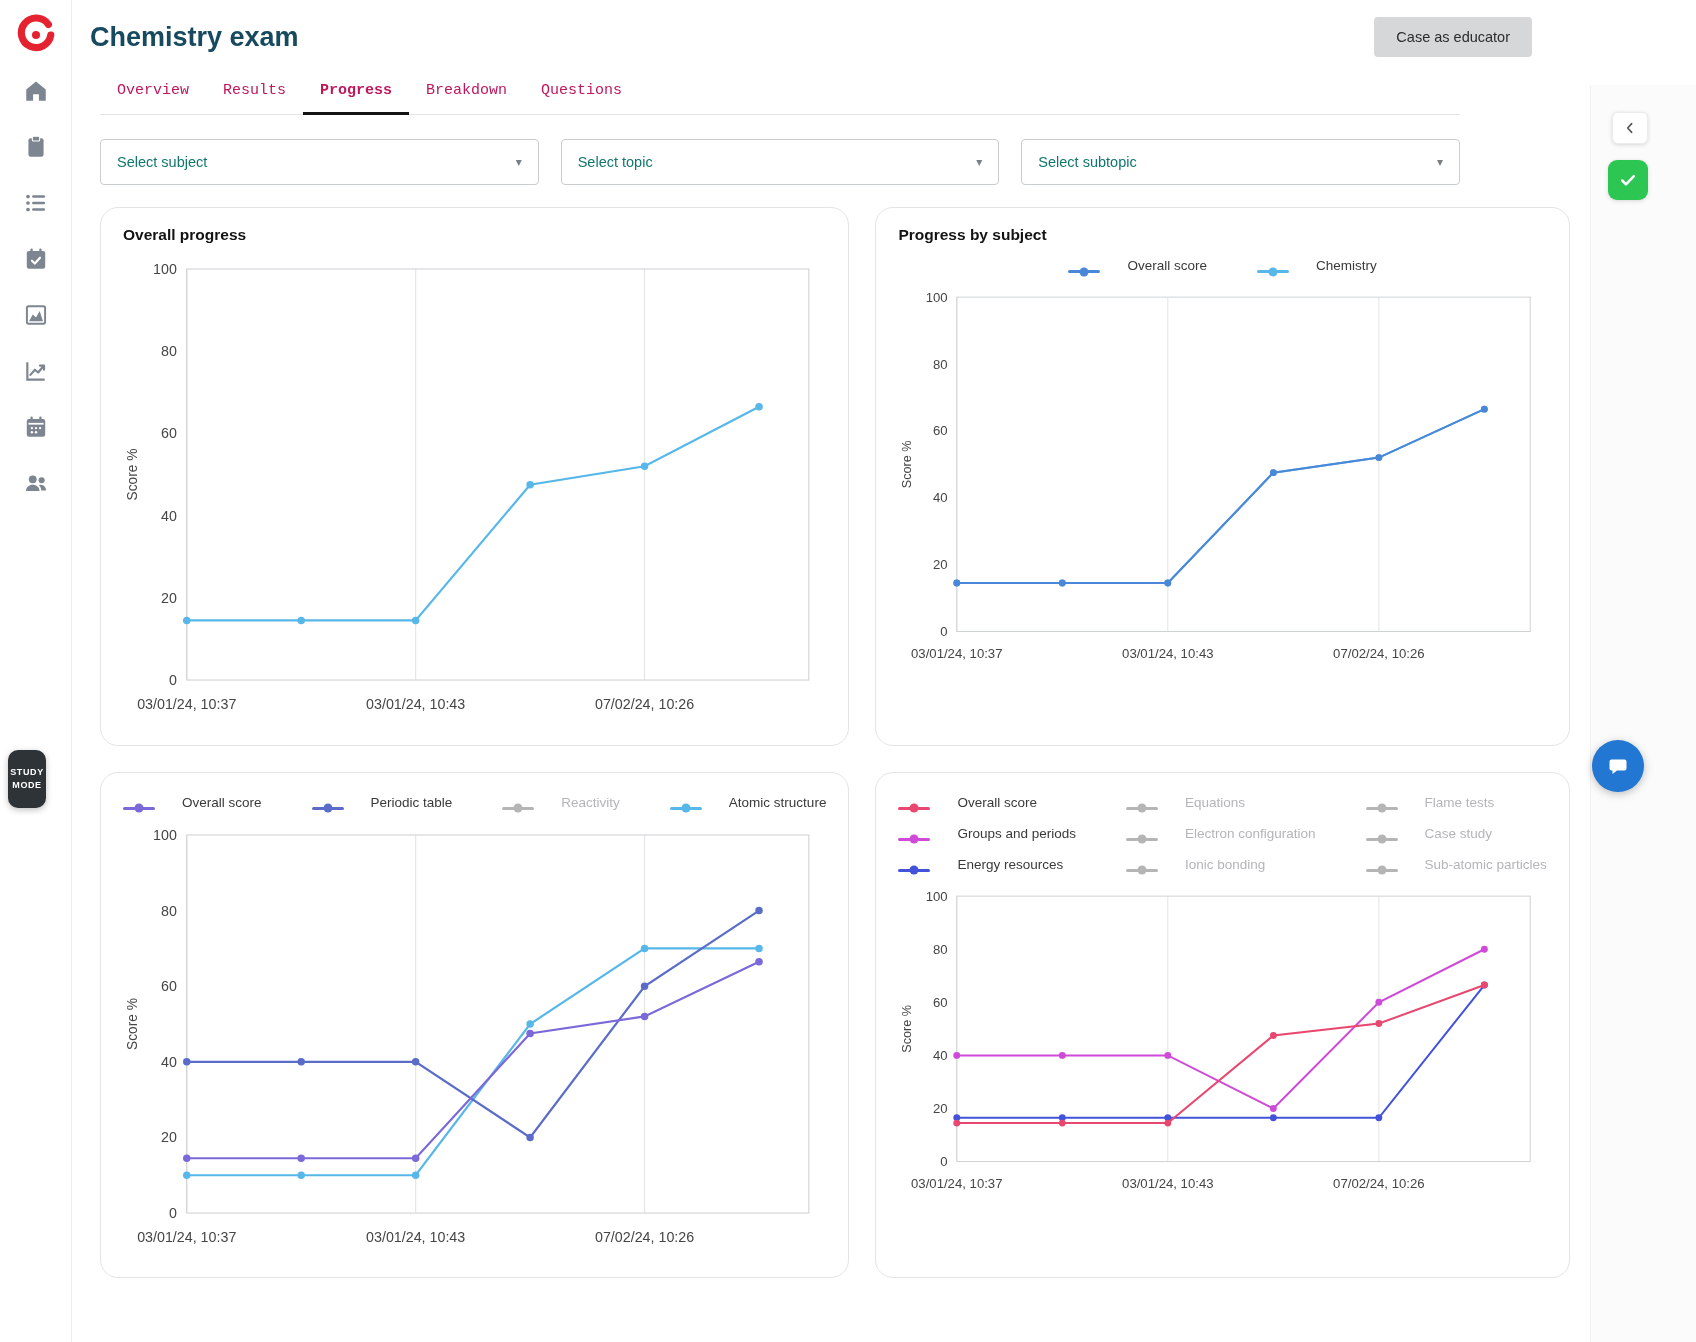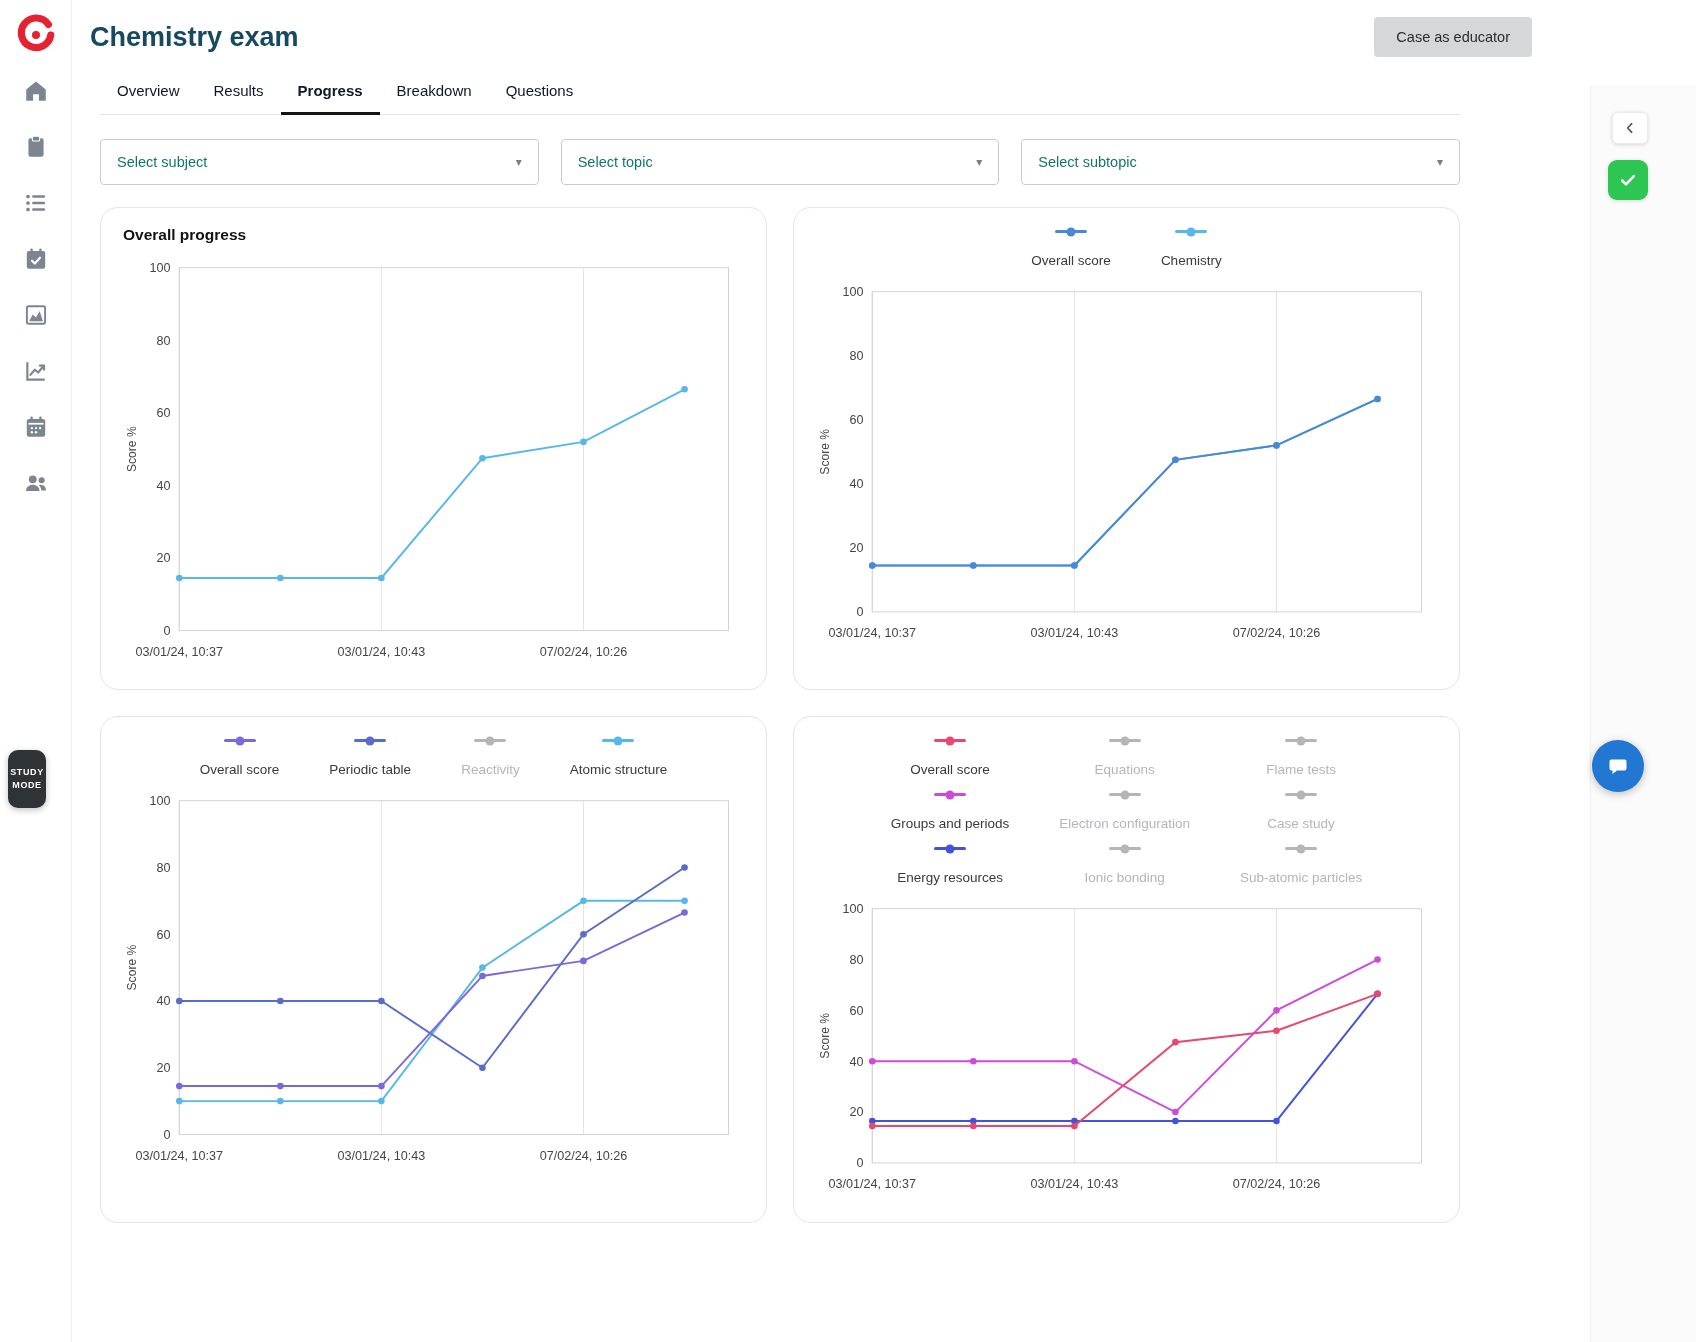--- a/index.html
+++ b/index.html
@@ -17,39 +17,39 @@
   .study-badge span { width:42px; }
 
   
   .main { position:absolute; left:72px; top:0; width:1518px; height:100%; background:#fff; }
 
   .header { display:flex; align-items:center; justify-content:space-between; padding:17px 58px 10px 18px; }
   .page-title { font-size:27px; font-weight:600; color:#17495f; }
   .edu-btn { background:#d5d7d9; border:none; border-radius:4px; padding:12px 22px; font-size:14.5px; font-weight:500; color:#2c2c2c; font-family:inherit; cursor:pointer; }
 
   .tabs { display:flex; margin:2px 130px 0 28px; border-bottom:1px solid #e4e5e7; }
-  .tab { padding:13px 17px; font-size:15px; color:#0f172a; cursor:pointer; border-bottom:3px solid transparent; margin-bottom:-1px; }
+  .tab { padding:13px 17px; font-size:15px; color:#be185d; cursor:pointer; border-bottom:3px solid transparent; margin-bottom:-1px;font-family:Liberation Mono, monospace; }
   .tab.active { font-weight:bold; border-bottom:3px solid #141414;text-align:right; }
 
   .filters { display:flex; gap:22px; margin:24px 130px 0 28px; }
   .select { flex:1; height:46px; border:1px solid #c9cdd1; border-radius:4px; display:flex; align-items:center; justify-content:space-between; padding:0 16px; cursor:pointer; background:#fff; }
   .select .ph { font-size:14.5px; color:#0f766e; }
   .select .chev { color:#7a7f85; font-size:12px; }
 
   
   .charts { display:grid; grid-template-columns:1fr 1fr; gap:26px; margin:22px 130px 0 28px; }
   .card { border:1px solid #e3e4e6; border-radius:18px; background:#fff; padding:18px 22px 14px; }
   .card-title { font-size:15.5px; font-weight:bold; color:#131313; margin-bottom:14px; }
   .chart-box svg { width:100%; height:auto; display:block; }
   svg text { font-family:"Liberation Sans", sans-serif; }
   svg .tick { font-size:13px; fill:#454545; }
   svg .axlabel { font-size:12.5px; fill:#454545; }
 
   .legend { display:grid; justify-content:center; column-gap:50px; row-gap:16px; margin:4px 0 14px; }
-  .legend-item { display:inline-flex; align-items:center; gap:20px; cursor:pointer;flex-direction:column; }
+  .legend-item { display:inline-flex; align-items:flex-end; gap:27px; cursor:pointer; }
   .lmark { width:32px; height:3px; background:var(--c); display:inline-block; position:relative; border-radius:2px; }
   .lmark::after { content:''; position:absolute; left:50%; top:50%; transform:translate(-50%,-50%); width:9px; height:9px; border-radius:50%; background:var(--c); }
   .ltext { font-size:13.5px; color:#3a3a3a; }
   .legend-item.dim .ltext { color:#b3b5b8; }
 
   
   .gutter { position:absolute; left:1590px; top:85px; width:106px; height:1257px; background:#fbfbfc; border-left:1px solid #f1f1f2; }
   .collapse-btn { position:absolute; left:1612px; top:112px; width:36px; height:32px; background:#fff; border:1px solid #ececec; border-radius:6px; box-shadow:0 1px 4px rgba(0,0,0,.14); display:flex; align-items:center; justify-content:center; cursor:pointer; z-index:6; }
   .confirm-btn { position:absolute; left:1608px; top:160px; width:40px; height:40px; background:#2dc653; border:none; border-radius:9px; display:flex; align-items:center; justify-content:center; cursor:pointer; z-index:6; box-shadow:0 1px 4px rgba(0,0,0,.15); }
   .chat-btn { position:absolute; left:1592px; top:740px; width:52px; height:52px; background:#2177d2; border-radius:50%; display:flex; align-items:center; justify-content:center; cursor:pointer; z-index:6; box-shadow:0 2px 8px rgba(0,0,0,.25); }
@@ -189,20 +189,21 @@
             <circle cx="162.144" cy="329.77" r="3.4" fill="#58b7e9"></circle>
             <circle cx="266.288" cy="329.77" r="3.4" fill="#58b7e9"></circle>
             <circle cx="370.432" cy="206.35" r="3.4" fill="#58b7e9"></circle>
             <circle cx="474.576" cy="189.51999999999998" r="3.4" fill="#58b7e9"></circle>
             <circle cx="578.72" cy="135.29" r="3.4" fill="#58b7e9"></circle>
           </svg>
         </div>
     </section>
 
     <section class="card">
+      <h3 class="card-title">Progress by subject</h3>
       <div class="legend" style="grid-template-columns: repeat(2, max-content);">
           <span class="legend-item">
             <span class="lmark" style="--c: #4a87d8;"></span>
             <span class="ltext">Overall score</span>
           </span>
           <span class="legend-item">
             <span class="lmark" style="--c: #58b7e9;"></span>
             <span class="ltext">Chemistry</span>
           </span>
         </div>

